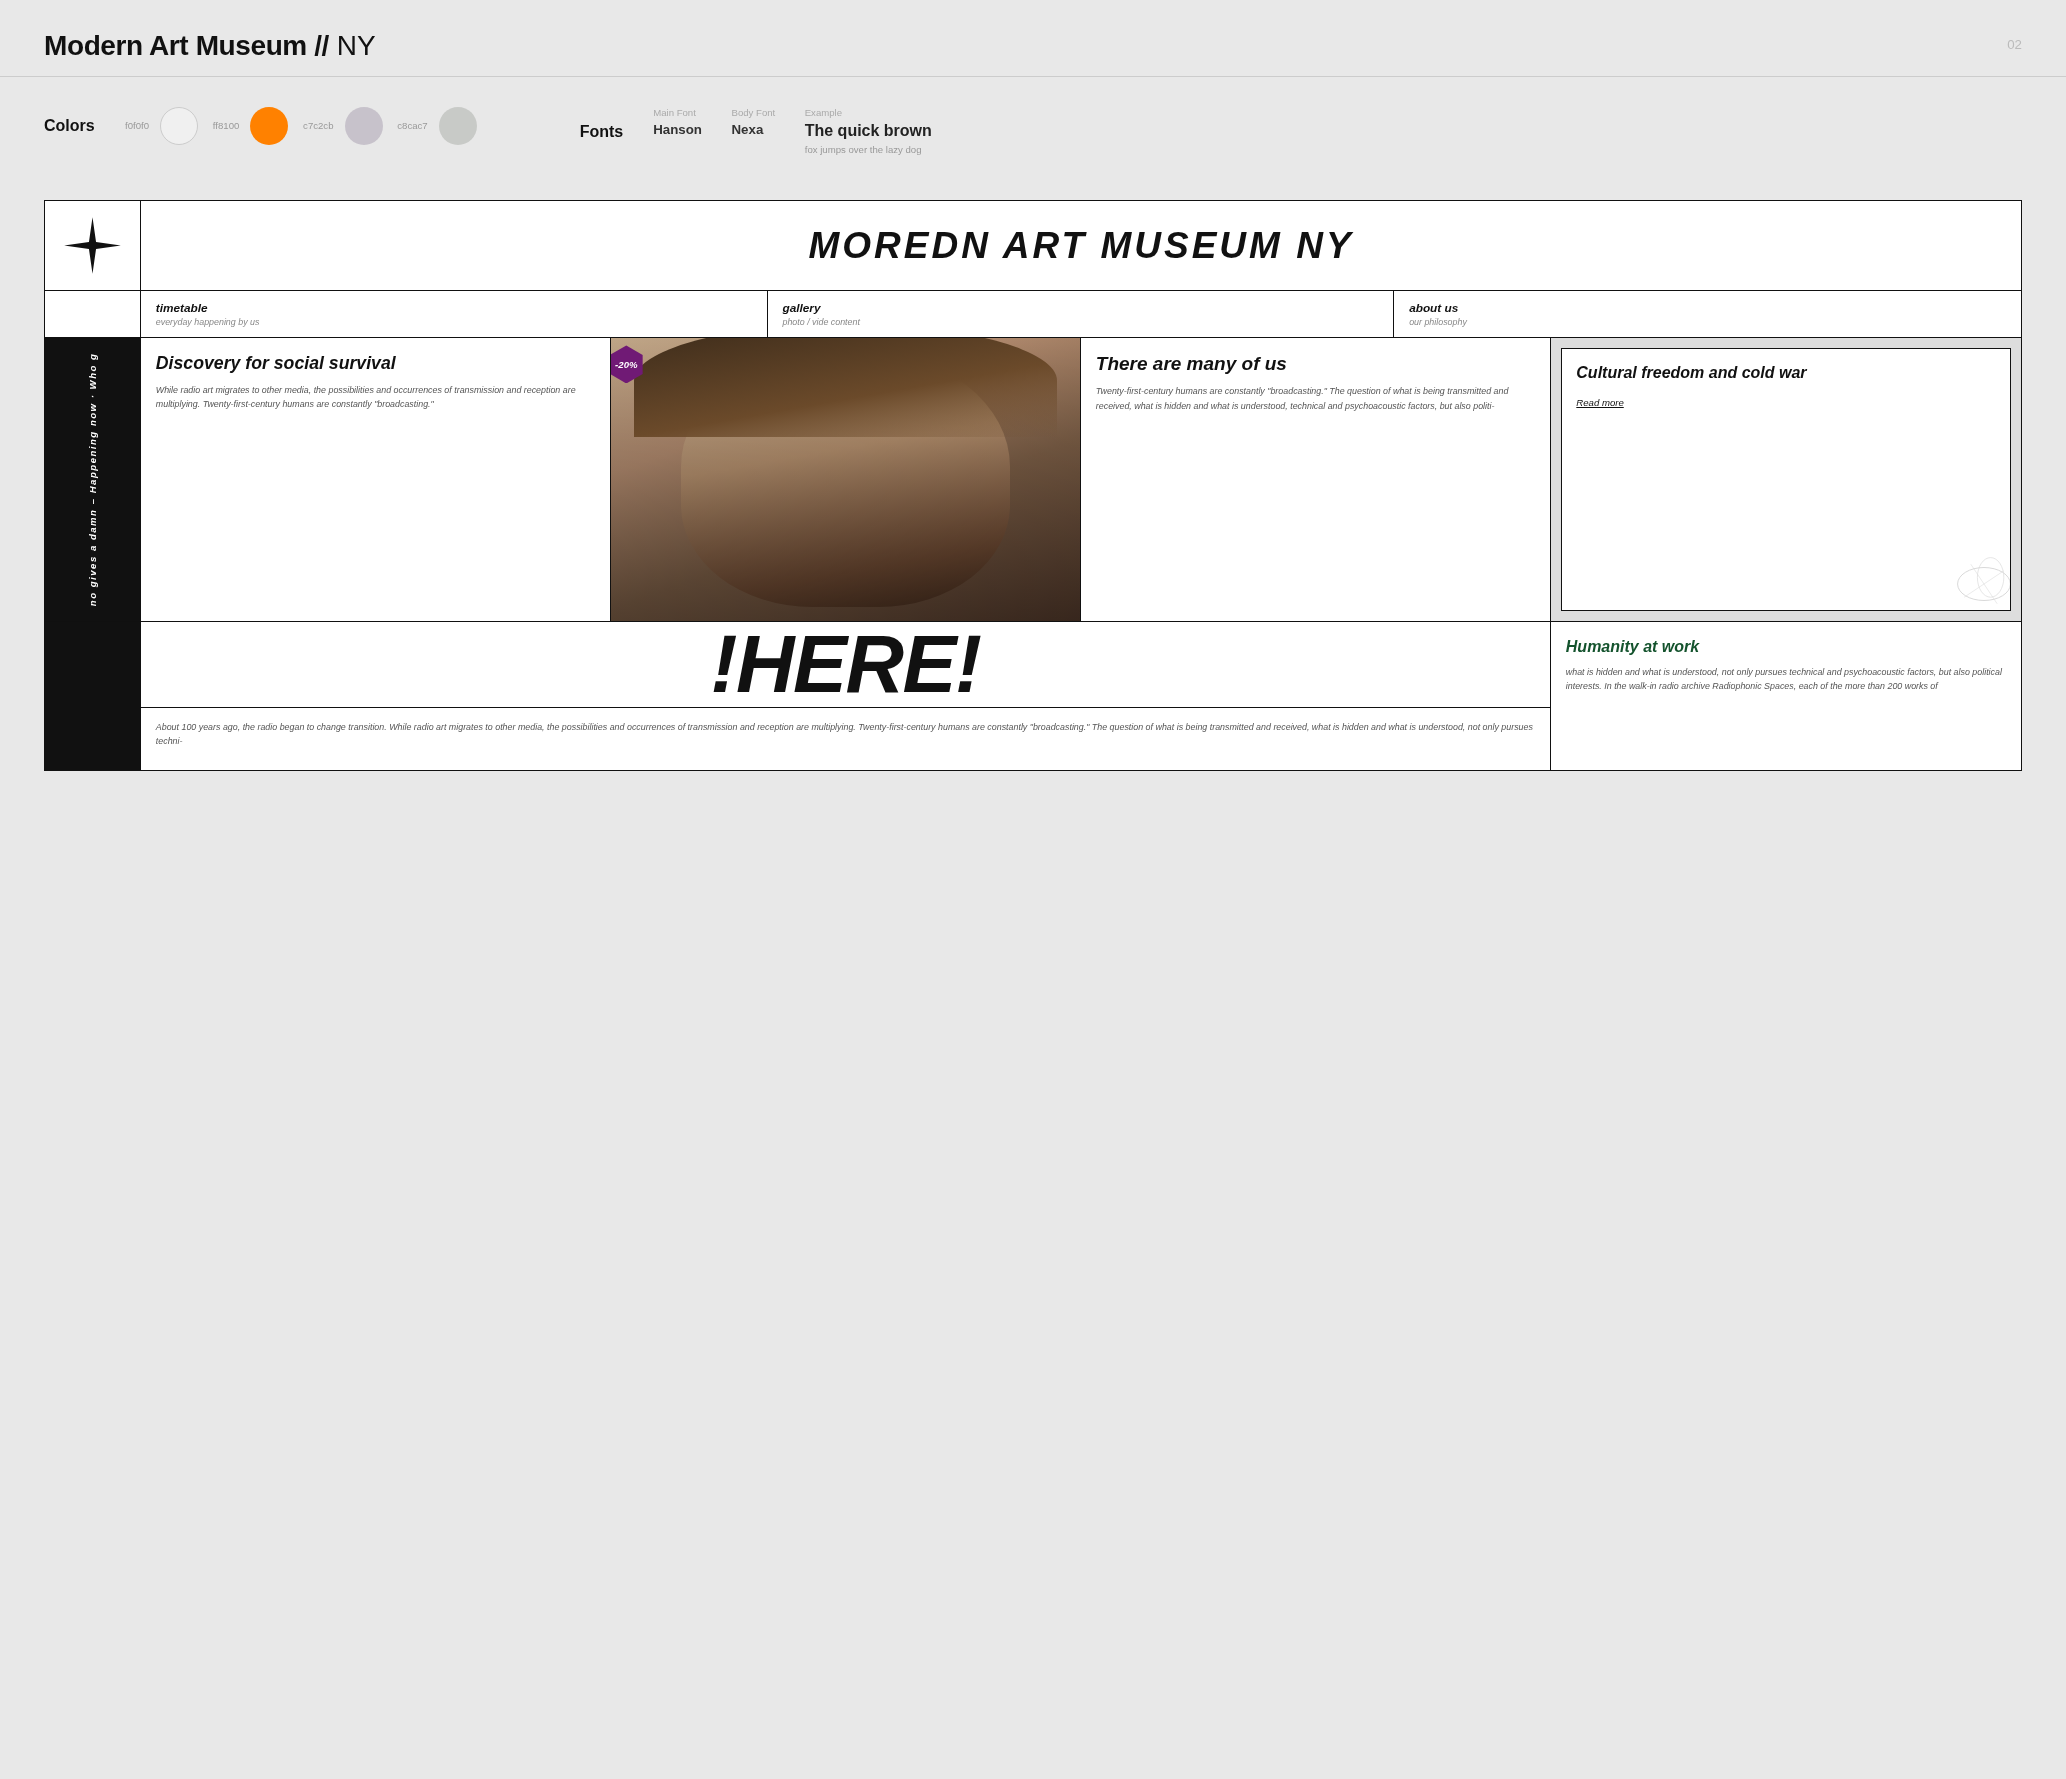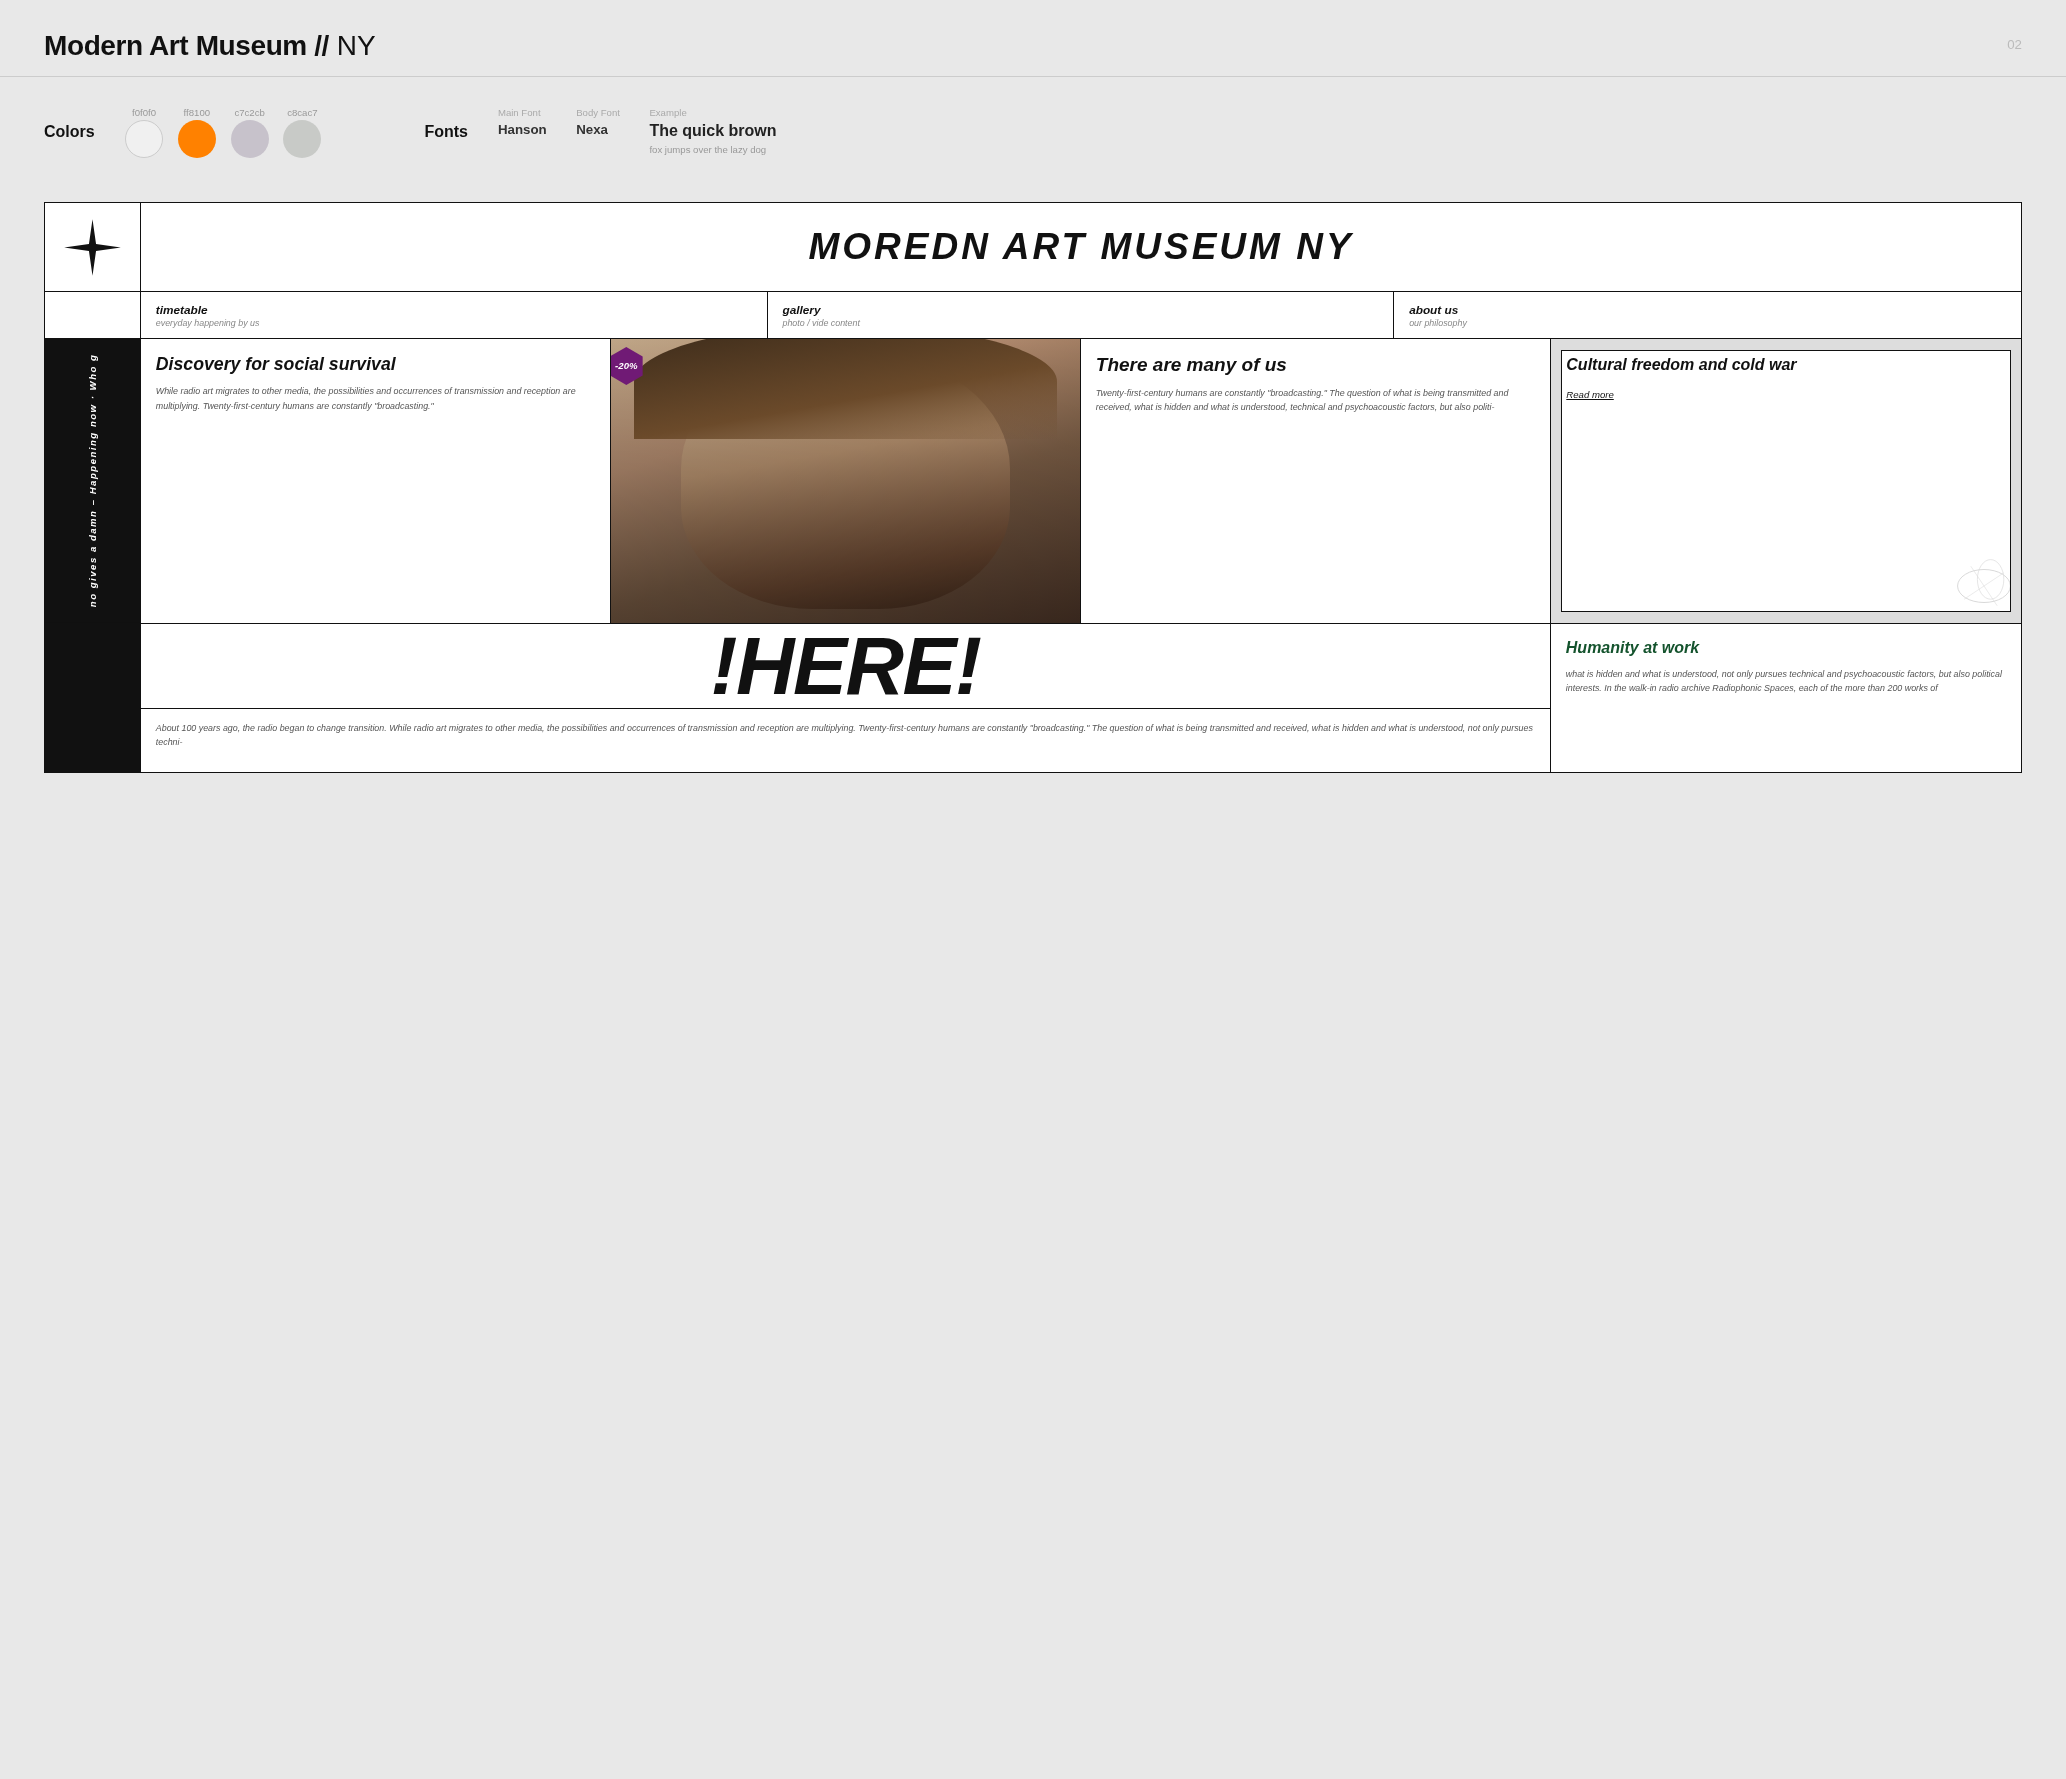--- a/index.html
+++ b/index.html
@@ -38,23 +38,23 @@
       font-weight: 900;
       color: #111;
       min-width: 59px;
     }
     .color-swatches {
       display: flex;
       gap: 14.8px;
     }
     .color-swatch-item {
       display: flex;
-      flex-direction: column;
-      align-items: center;
-      gap: 2px;
+      flex-direction: row;
+      align-items: center;
+      gap: 11px;
     }
     .color-swatch-label {
       font-size: 9.6px;
       color: #999;
     }
     .color-circle {
       width: 38px;
       height: 38px;
       border-radius: 50%;
     }
@@ -416,21 +416,21 @@
           <div style="position:absolute; top:-5%; left:5%; width:90%; height:40%; background:linear-gradient(170deg, #3a2a1a 0%, #6b4a2a 60%, transparent 100%); border-radius:50% 50% 0 0;"></div>
         </div>
       </div>
 
       <div class="content-col" style="border-right: 1.8px solid #111; padding:14.8px;">
         <div class="col-text-title">There are many of us</div>
         <div class="col-text-body">Twenty-first-century humans are constantly "broadcasting." The question of what is being transmitted and received, what is hidden and what is understood, technical and psychoacoustic factors, but also politi-</div>
       </div>
 
       <div class="col-featured-wrapper" style="position:relative; background:#ddd; padding:10.3px;">
-        <div class="featured-box" style="border:1.5px solid #111; background:#fff; padding:4px; position:relative; overflow:hidden; min-height:148px;">
+        <div class="featured-box" style="border:1.5px solid #111; background:#fff; padding:14px; position:relative; overflow:hidden; min-height:148px;">
           <div class="featured-title" style="font-size:16px; font-weight:900; color:#111; line-height:1.2; margin-bottom:14.8px;">Cultural freedom and cold war</div>
           <div style="font-size:9.6px; color:#111; text-decoration:underline; cursor:pointer;">Read more</div>
 
           <svg style="position:absolute; bottom:-7.4px; right:-7.4px; width:66px; height:66px; opacity:0.25;" viewBox="0 0 100 100">
             <ellipse cx="50" cy="50" rx="40" ry="25" fill="none" stroke="#666" stroke-width="1.5"></ellipse>
             <ellipse cx="60" cy="40" rx="20" ry="30" fill="none" stroke="#666" stroke-width="1"></ellipse>
             <line x1="20" y1="70" x2="80" y2="30" stroke="#666" stroke-width="0.8"></line>
             <line x1="30" y1="20" x2="70" y2="80" stroke="#666" stroke-width="0.8"></line>
           </svg>
         </div>

